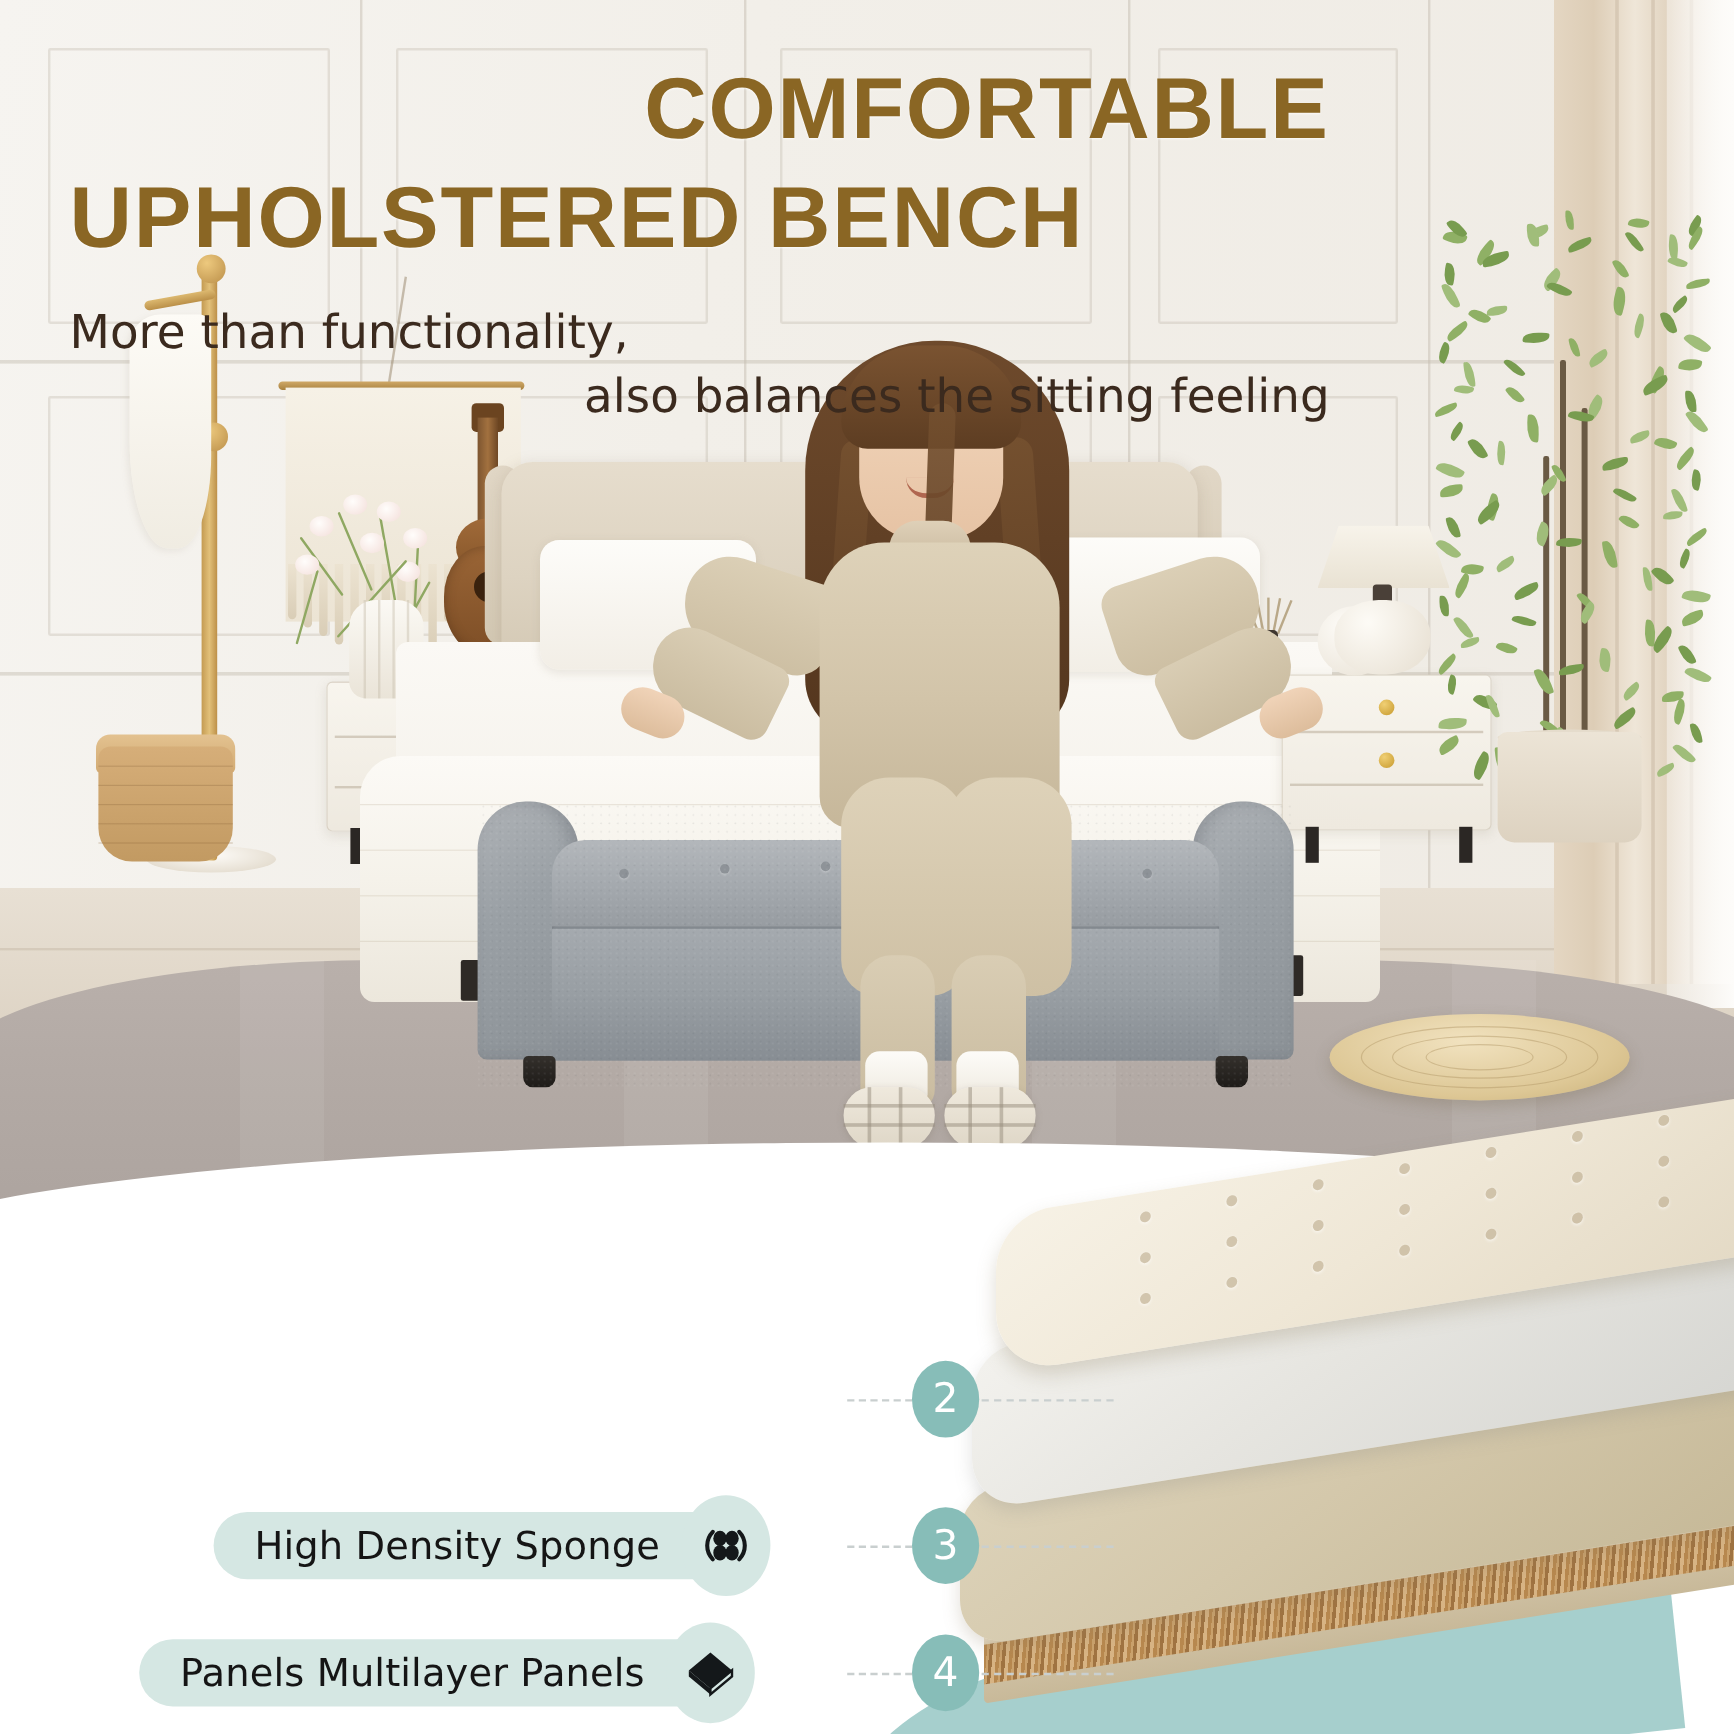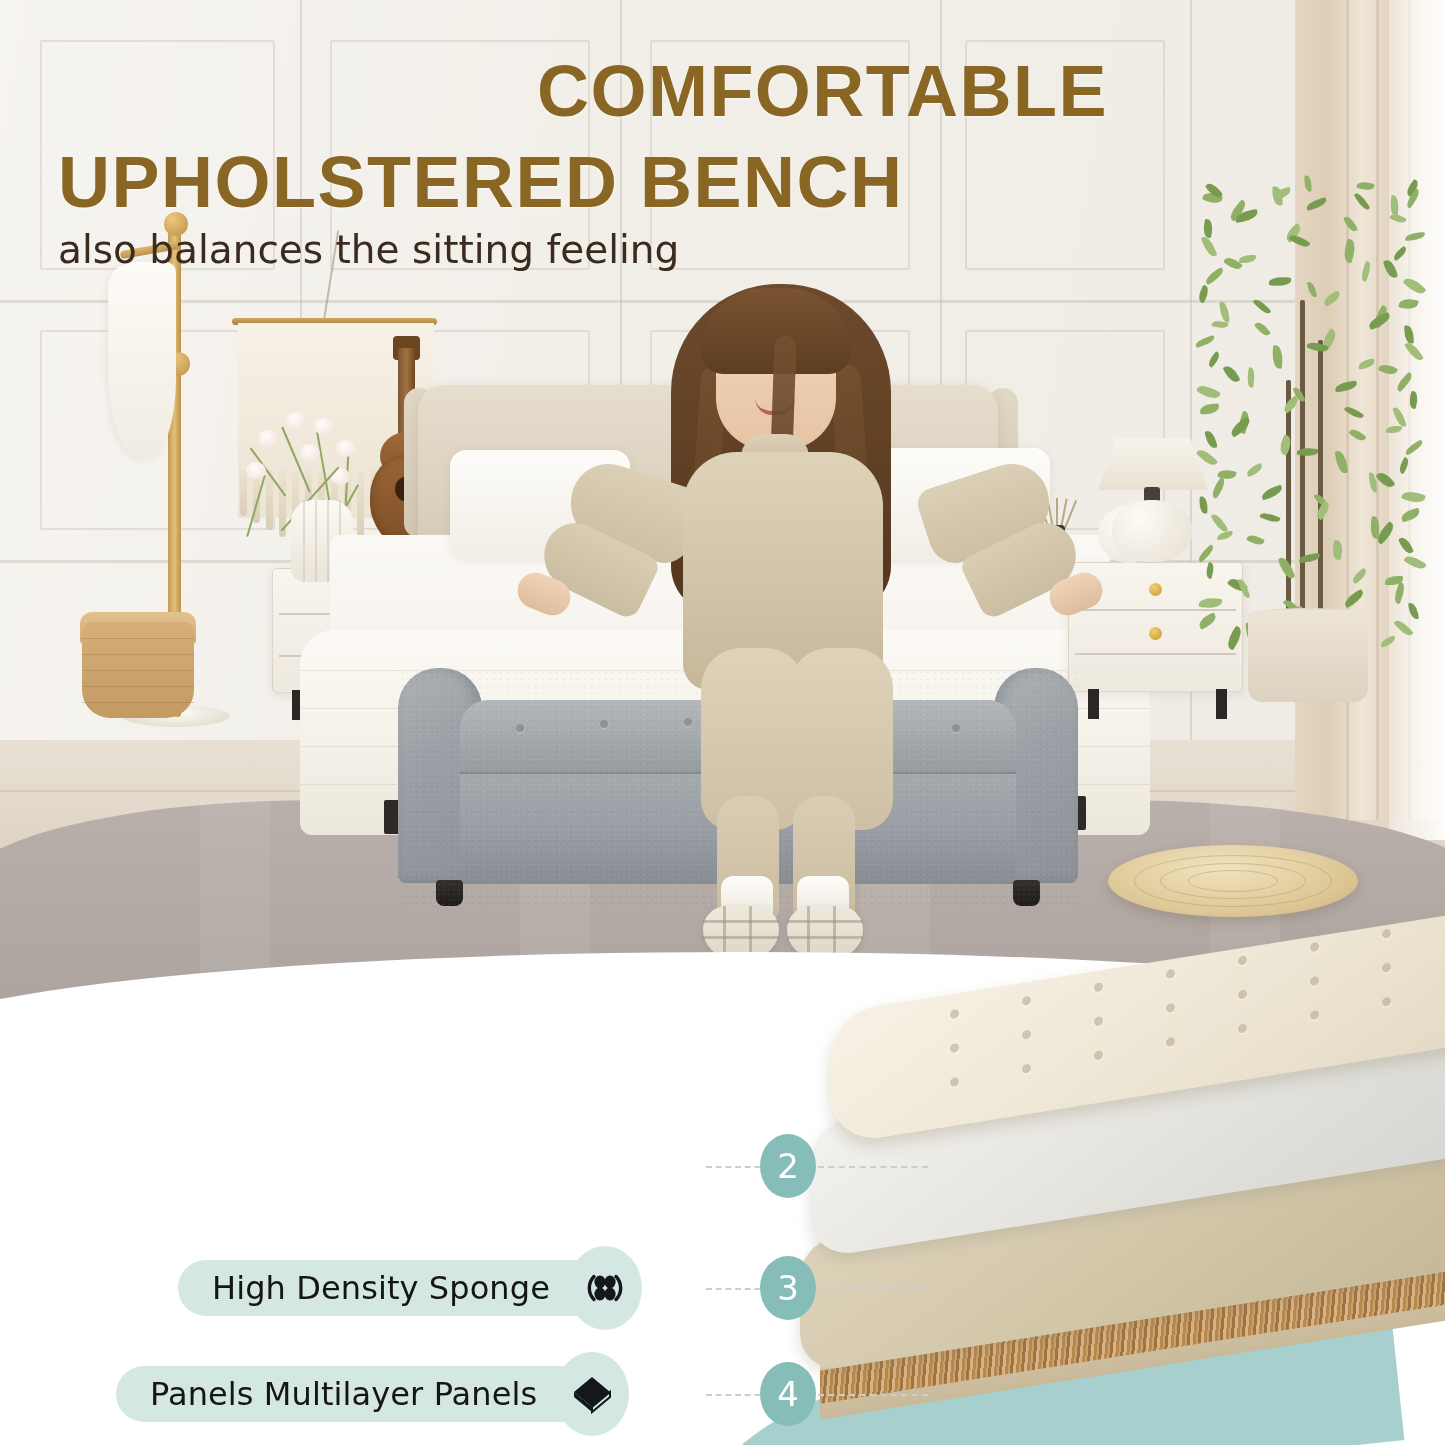--- a/index.html
+++ b/index.html
@@ -571,21 +571,23 @@
     </div>
 
     <div style="position:absolute;left:58px;top:52px;width:1050px">
       <div style="font-family:'Liberation Sans',sans-serif;font-size:72px;font-weight:700;
                   color:#8a6624;letter-spacing:1.5px;line-height:1.1;
                   text-shadow:0 1px 2px rgba(255,255,255,.8);text-align:right;">COMFORTABLE</div>
       <div style="font-family:'Liberation Sans',sans-serif;font-size:72px;font-weight:700;
                   color:#8a6624;letter-spacing:1.5px;line-height:1.15;margin-top:10px;
                   text-shadow:0 1px 2px rgba(255,255,255,.8);">UPHOLSTERED BENCH</div>
       <div style="font-family:'DejaVu Sans',sans-serif;font-size:39px;color:#3b2a1e;
-                  line-height:1.35;">also balances the sitting feeling</div>
+                  margin-top:28px;line-height:1.35;">More than functionality,</div>
+      <div style="font-family:'DejaVu Sans',sans-serif;font-size:39px;color:#3b2a1e;
+                  line-height:1.35;text-align:right;">also balances the sitting feeling</div>
     </div>
 
   </div>
 
   <div class="white-curve"></div>
 
   <div class="stack">
     <div class="teal-band"></div>
 
     <div style="position:absolute;left:-40px;top:330px;width:640px;height:64px;

